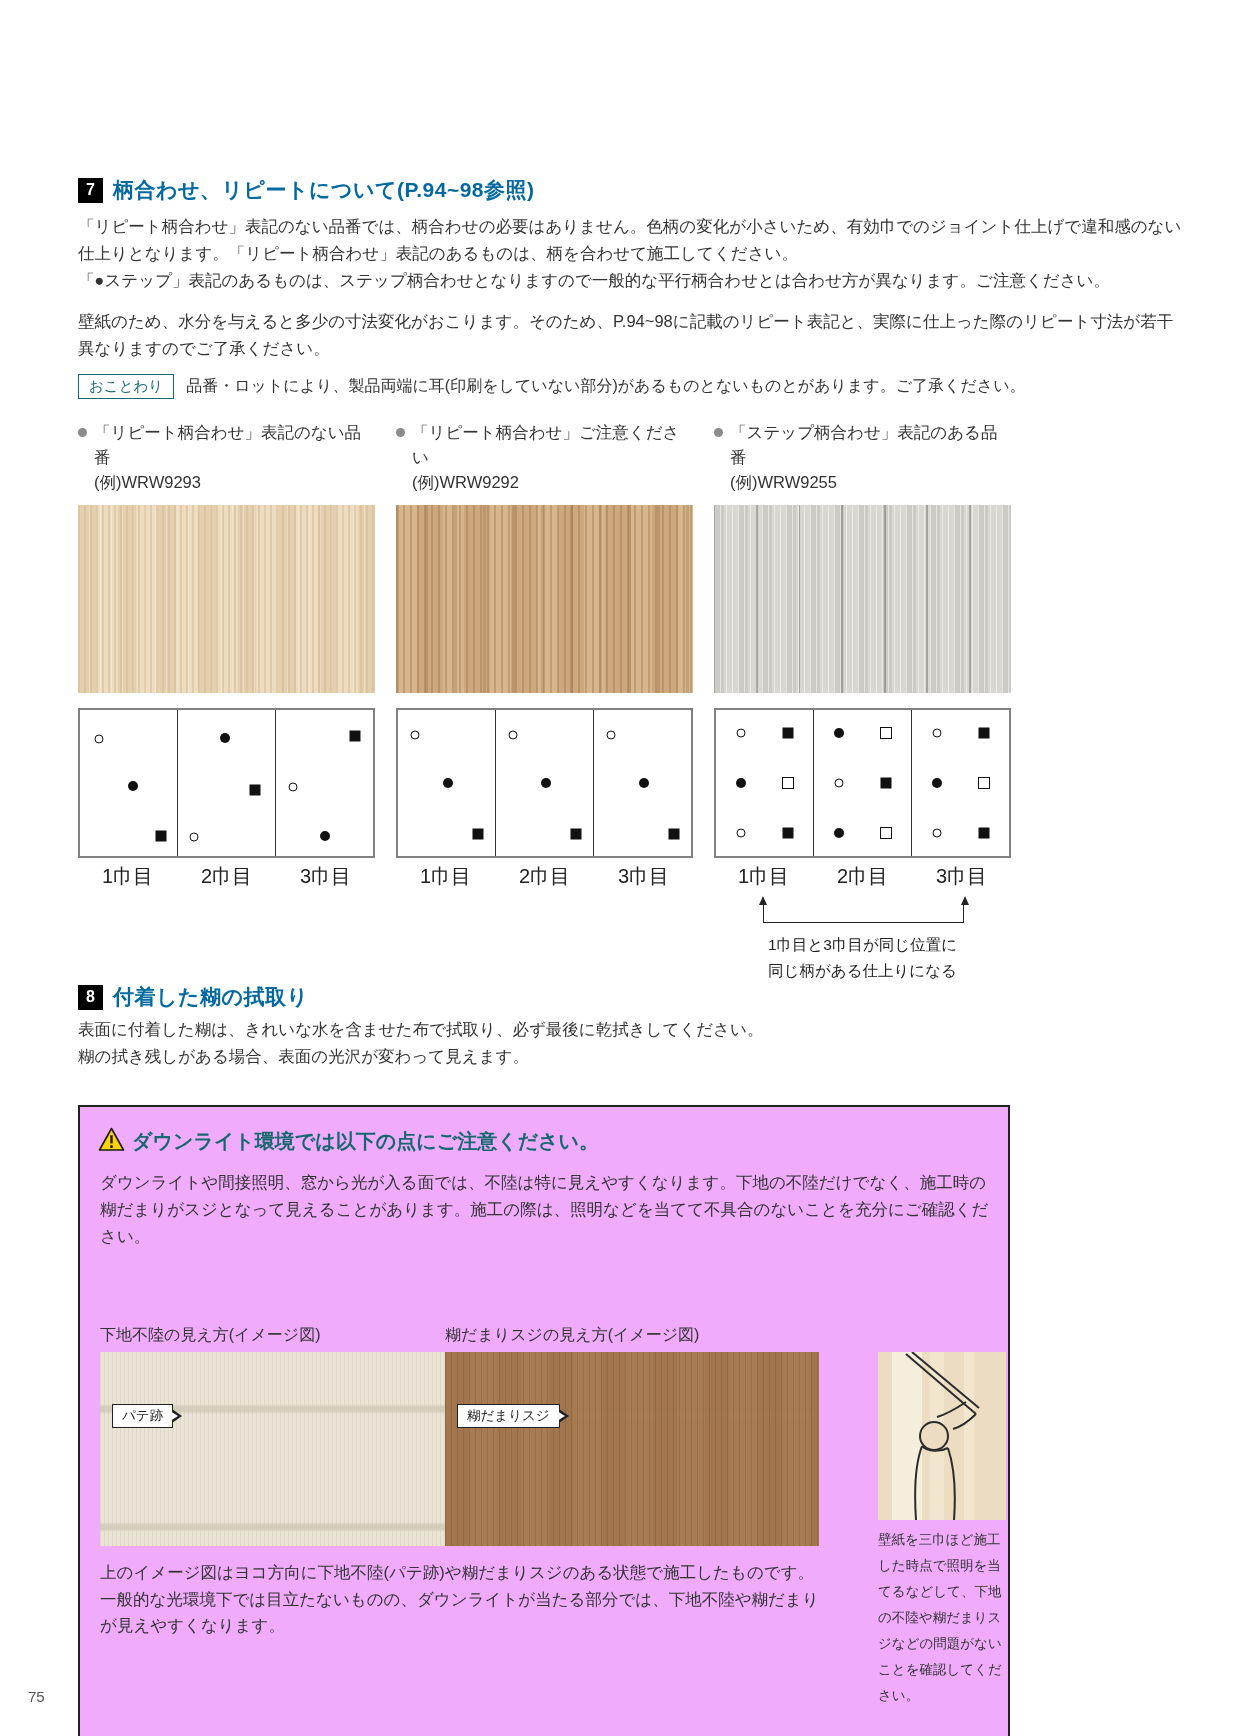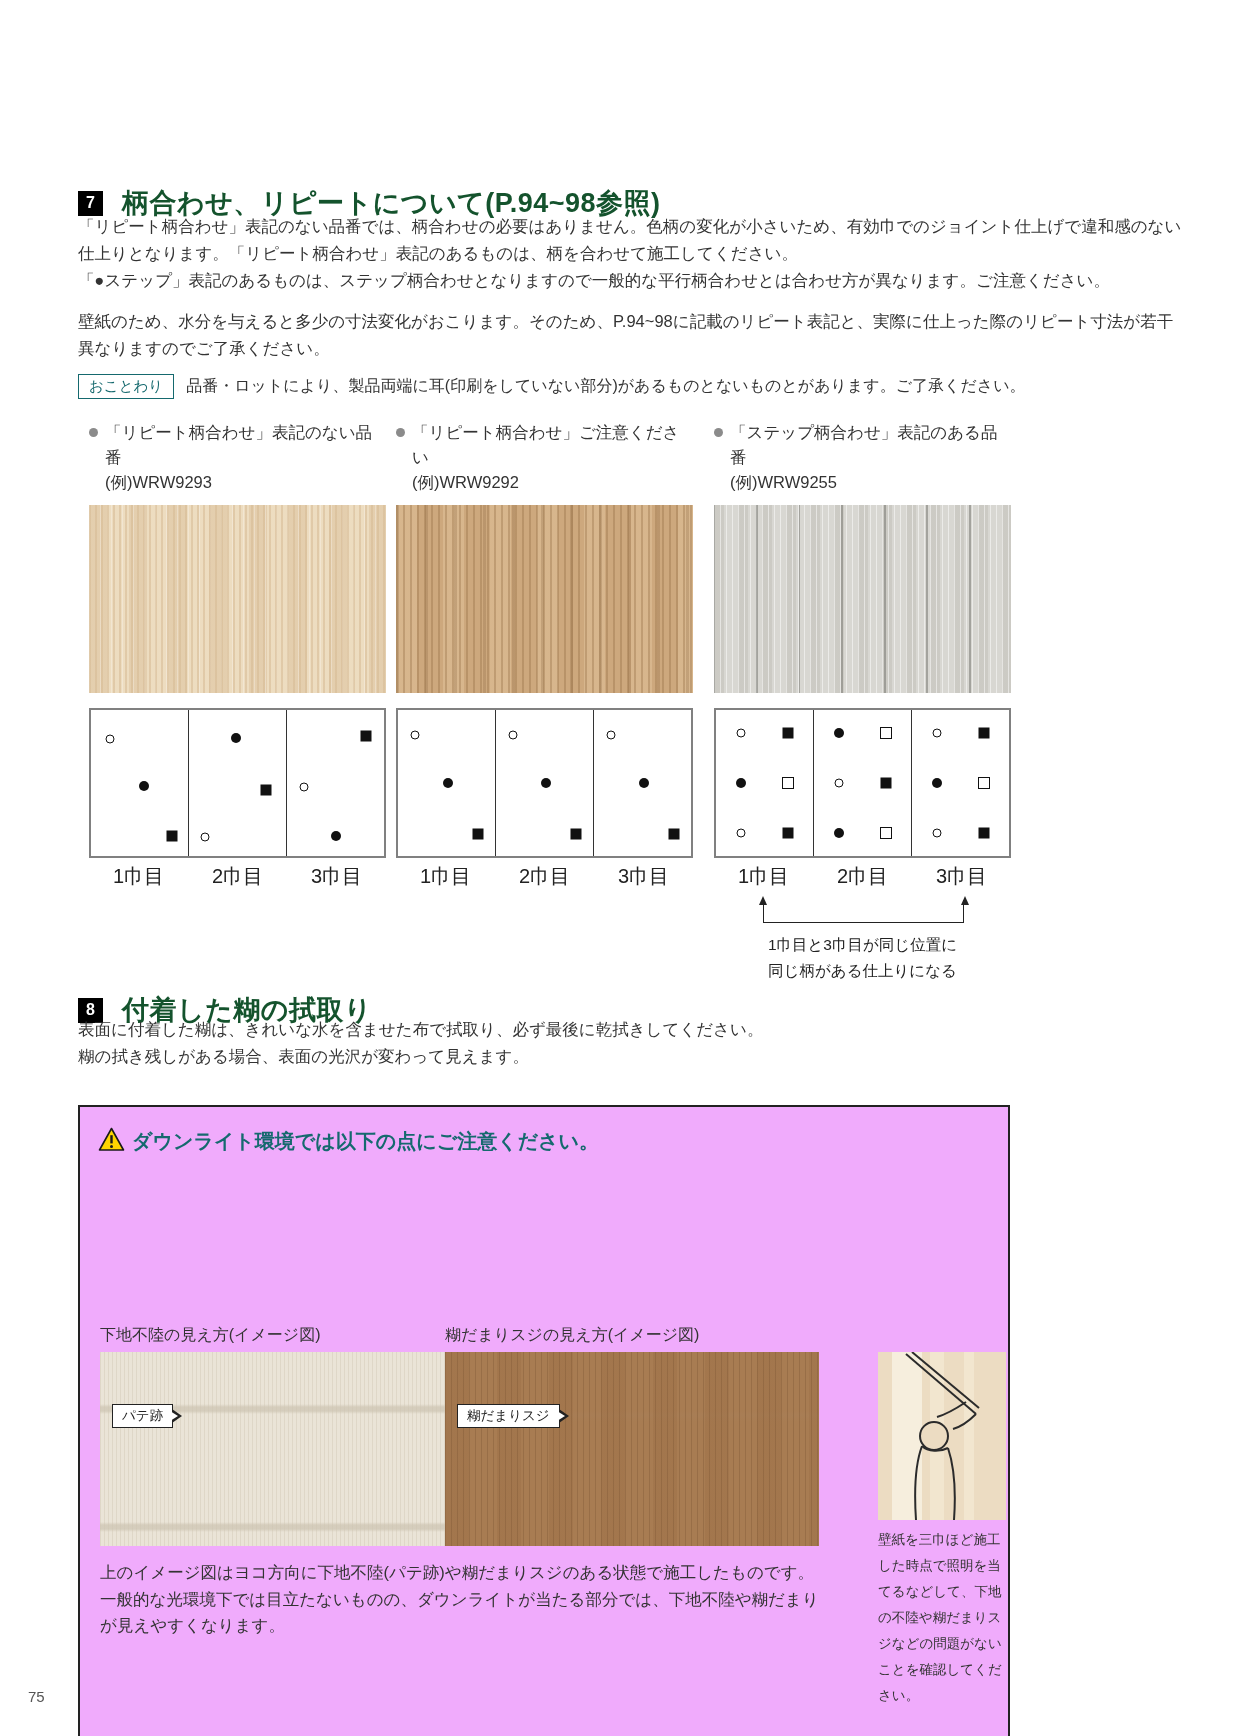--- a/index.html
+++ b/index.html
@@ -3,21 +3,21 @@
 <meta charset="utf-8">
 <style>
   html,body{margin:0;padding:0;background:#fff;}
   .page{position:relative;width:1240px;height:1736px;background:#ffffff;
         font-family:"Liberation Sans","DejaVu Sans",sans-serif;color:#333;overflow:hidden;}
 
   
   .sec-head{position:absolute;left:78px;display:flex;align-items:center;gap:10px;}
   .badge{width:25px;height:25px;background:#000;color:#fff;font-weight:bold;font-size:16px;
          display:flex;align-items:center;justify-content:center;flex:0 0 auto;}
-  .sec-title{font-size:27px;font-weight:bold;color:#14532d;margin:9px;letter-spacing:.5px;}
+  .sec-title{font-size:21px;font-weight:bold;color:#0369a1;margin:0;letter-spacing:.5px;}
 
   .body{position:absolute;left:78px;width:1104px;font-size:16.5px;line-height:27px;margin:0;color:#333;}
 
   
   .note-row{position:absolute;left:78px;top:374px;display:flex;align-items:center;gap:12px;}
   .note-box{border:1.5px solid #15696e;color:#15696e;font-size:14.5px;padding:2px 10px;flex:0 0 auto;}
   .note-text{font-size:16px;color:#333;}
 
   
   .excol{position:absolute;top:420px;width:297px;}
@@ -97,21 +97,21 @@
   </div>
   <p class="body" style="top:267px;">「●ステップ」表記のあるものは、ステップ柄合わせとなりますので一般的な平行柄合わせとは合わせ方が異なります。ご注意ください。</p>
   <p class="body" style="top:213px;">「リピート柄合わせ」表記のない品番では、柄合わせの必要はありません。色柄の変化が小さいため、有効巾でのジョイント仕上げで違和感のない仕上りとなります。「リピート柄合わせ」表記のあるものは、柄を合わせて施工してください。</p>
   <p class="body" style="top:308px;">壁紙のため、水分を与えると多少の寸法変化がおこります。そのため、P.94~98に記載のリピート表記と、実際に仕上った際のリピート寸法が若干異なりますのでご了承ください。</p>
 
   <div class="note-row">
     <span class="note-box">おことわり</span>
     <span class="note-text">品番・ロットにより、製品両端に耳(印刷をしていない部分)があるものとないものとがあります。ご了承ください。</span>
   </div>
 
-  <div class="excol" style="left:89px;">
+  <div class="excol" style="left:78px;">
     <div class="exhead">
       <span class="bullet"></span>
       <span>「リピート柄合わせ」表記のない品番</span>
     </div>
     <div class="excode">(例)WRW9293</div>
     <div class="swatch swatch1"></div>
     <div class="diagram">
         <div class="dpanel">
           <span class="sym circle-open" style="left: 20%; top: 20%;"></span>
           <span class="sym circle-filled" style="left: 55%; top: 52%;"></span>
@@ -222,20 +222,21 @@
     <div class="warn-title-row">
       <span>
         <svg width="27" height="25" viewBox="0 0 27 25">
           <polygon points="13.5,1.5 25.5,23 1.5,23" fill="#ffd400" stroke="#1a1a1a" stroke-width="1.6" stroke-linejoin="round"></polygon>
           <rect x="12.3" y="8.2" width="2.4" height="8.2" fill="#1a1a1a"></rect>
           <circle cx="13.5" cy="19.6" r="1.5" fill="#1a1a1a"></circle>
         </svg>
       </span>
       <span class="warn-title">ダウンライト環境では以下の点にご注意ください。</span>
     </div>
+    <p class="warn-body">ダウンライトや間接照明、窓から光が入る面では、不陸は特に見えやすくなります。下地の不陸だけでなく、施工時の糊だまりがスジとなって見えることがあります。施工の際は、照明などを当てて不具合のないことを充分にご確認ください。</p>
 
     <div class="cap" style="left:20px;">下地不陸の見え方(イメージ図)</div>
     <div class="cap" style="left:365px;">糊だまりスジの見え方(イメージ図)</div>
 
     <div class="wimg wimg1">
       <div class="tag">
         <span>パテ跡</span>
       </div>
     </div>
     <div class="wimg wimg2">

